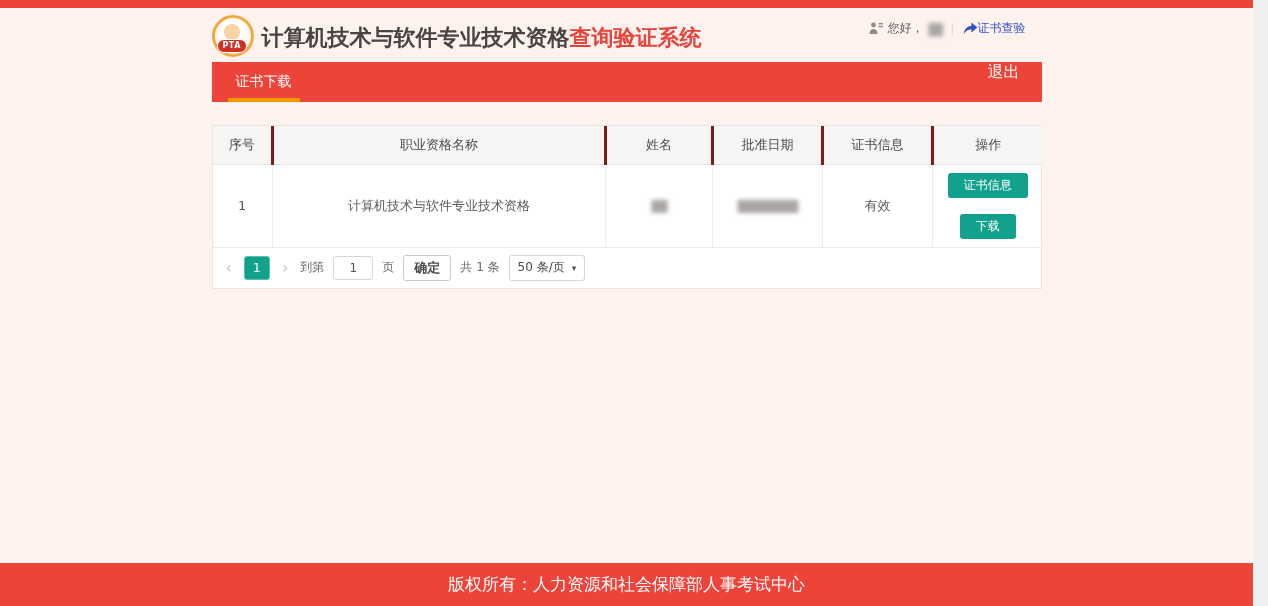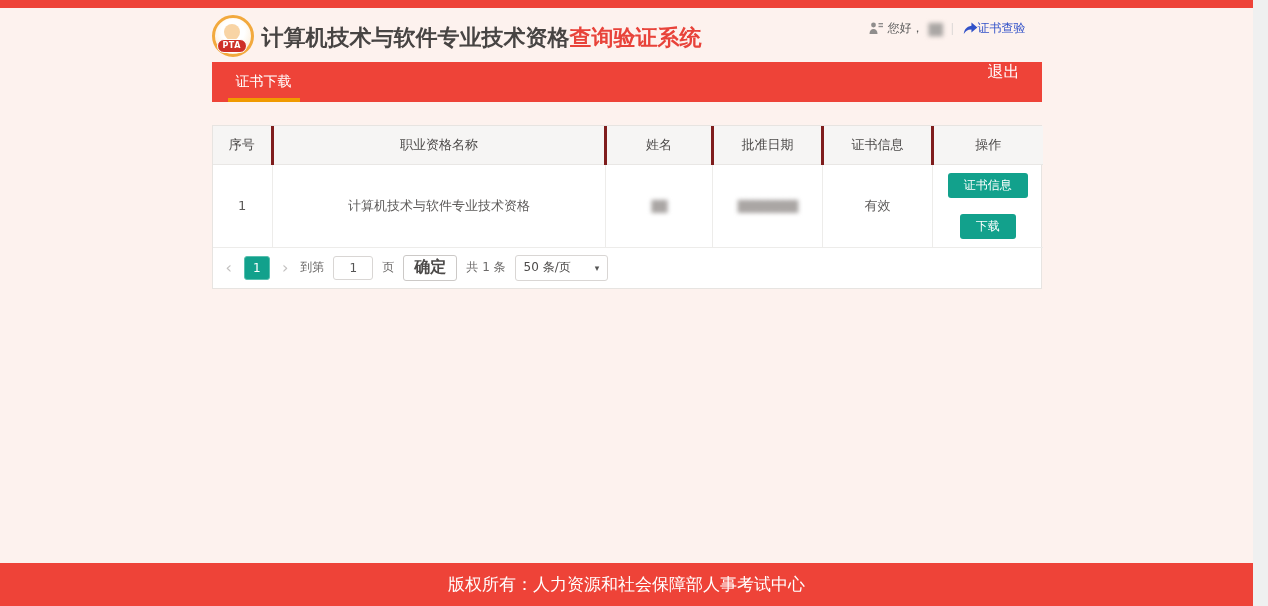--- a/index.html
+++ b/index.html
@@ -58,24 +58,24 @@
   
   .pager { display:flex; align-items:center; padding:7px 10px; gap:9px;
            font-size:12px; color:#6b6968; background:#fff; }
   .pg-arrow { color:#c3c1c0; font-size:16px; line-height:1; padding:0 3px; cursor:pointer; }
   .pg-num { min-width:26px; height:24px; background:#12a18c; border:1px solid #57bfae;
             color:#fff; border-radius:3px; display:flex; align-items:center;
             justify-content:center; font-size:12px; cursor:pointer; }
   .pg-input { width:40px; height:24px; border:1px solid #d9d6d4; border-radius:3px;
               text-align:center; font-size:12px; color:#555; font-family:inherit; }
   .pg-confirm { height:26px; padding:0 10px; background:#fff; border:1px solid #ccc9c7;
-                border-radius:3px; font-size:16px; font-weight:bold; color:#4c4a49;
+                border-radius:3px; font-size:13px; font-weight:bold; color:#4c4a49;
                 cursor:pointer; font-family:inherit; }
   .pg-select { height:26px; border:1px solid #d9d6d4; border-radius:3px; background:#fff;
-               display:flex; align-items:center; gap:24px; padding:0 8px; color:#4c4a49;
+               display:flex; align-items:center; gap:7px; padding:0 8px; color:#4c4a49;
                cursor:pointer; }
   .pg-select .caret { font-size:9px; color:#555; }
 
   
   .footer { flex:0 0 auto; height:43px; background:#ee4338; display:flex;
             align-items:center; justify-content:center; color:#fff; font-size:17px; }
 
   .icon-svg { display:inline-block; vertical-align:middle; }
 </style>
 </head>

